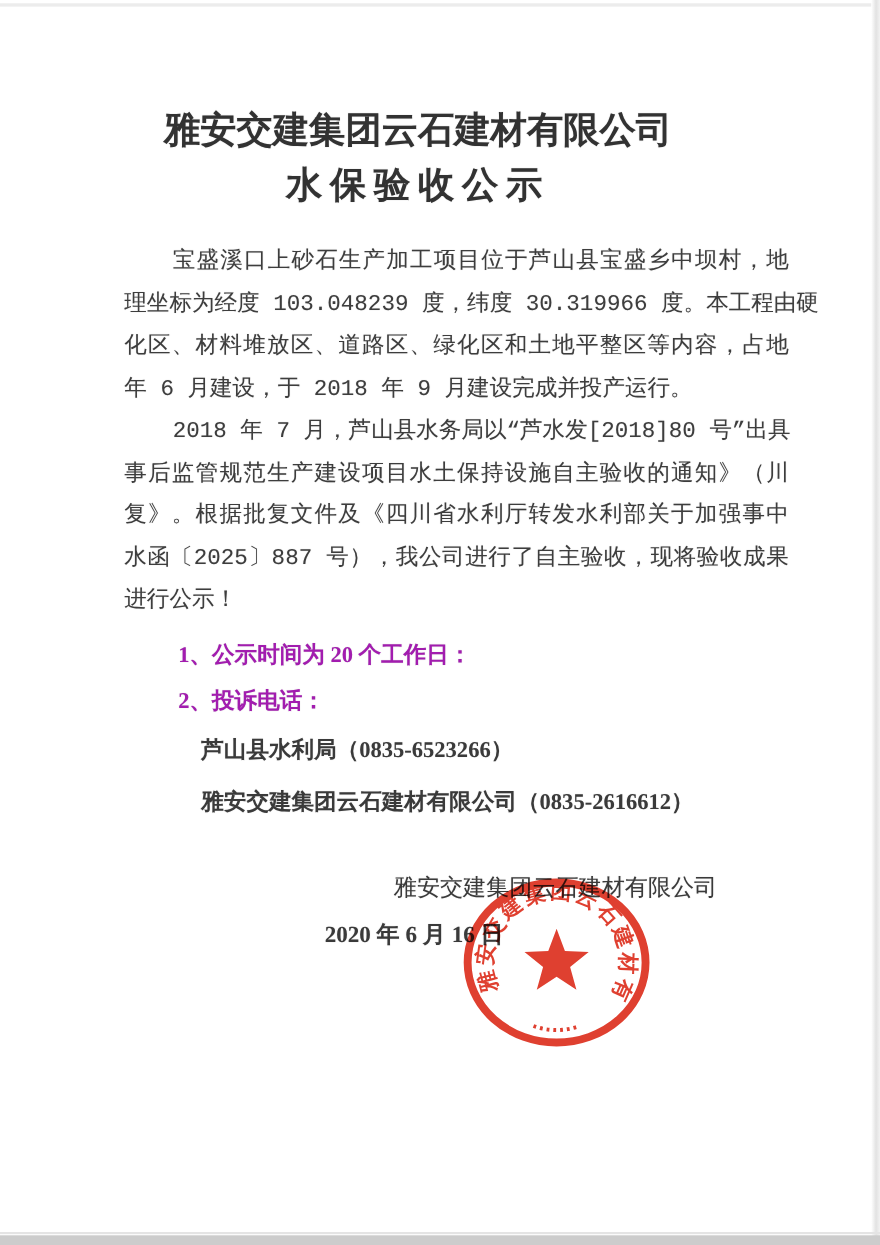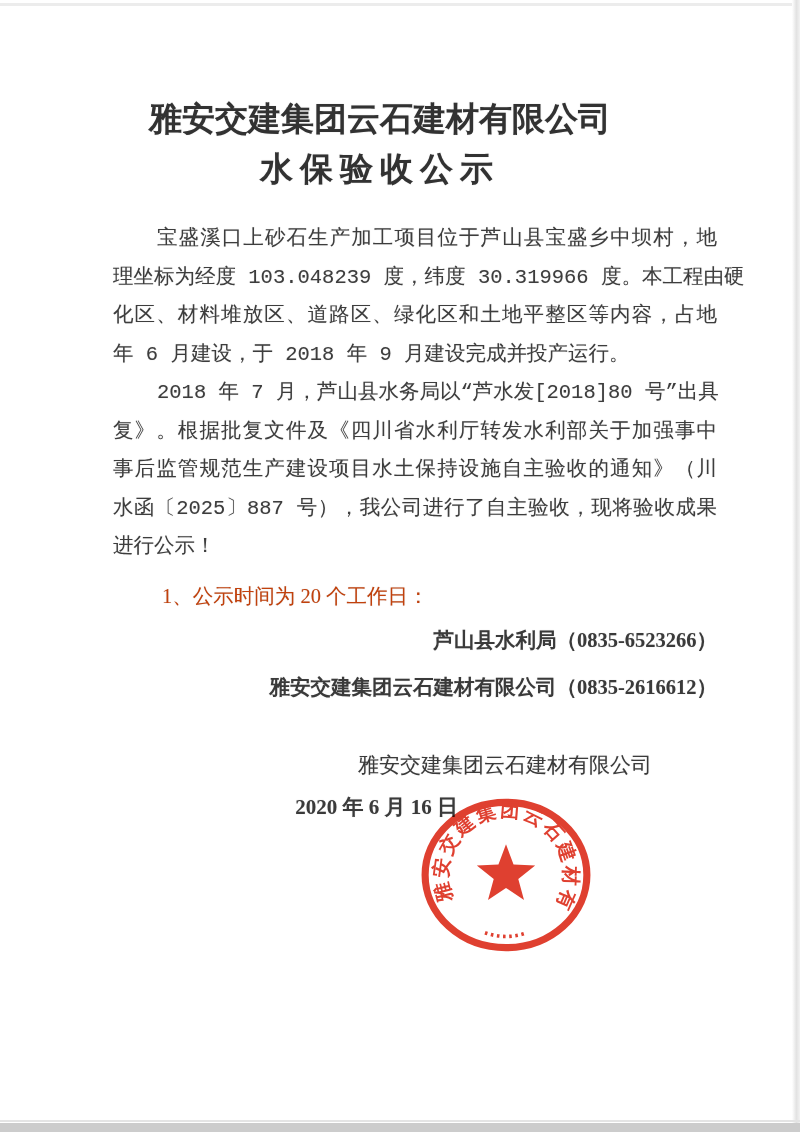--- a/index.html
+++ b/index.html
@@ -21,23 +21,23 @@
 
   .para { margin-top: 26px; }
   .para + .para { margin-top: 0; }
   .bline { font-size: 20.5px; line-height: 38.5px; white-space: nowrap;
     text-shadow: 0 0 1px rgba(70,70,70,0.28); font-family: Liberation Mono, monospace; }
   .bline.just { text-align: justify; text-align-last: justify; }
   .bline.indent { padding-left: 44px; }
 
   .list { margin-top: 8px; }
   .list-item { font-size: 20.5px; line-height: 42px; padding-left: 49px;
-    font-weight: 400; color: #c2410c; text-shadow: 0 0 1px rgba(70,70,70,0.25); }
+    font-weight: 700; color: #a21caf; text-shadow: 0 0 1px rgba(70,70,70,0.25); }
 
-  .contacts { margin-top: 0; text-align: right; }
+  .contacts { margin-top: 0; }
   .contact-line { font-size: 20.5px; line-height: 47px; padding-left: 70px;
     font-weight: 700; color: #3a3a3a; text-shadow: 0 0 1px rgba(70,70,70,0.25); }
 
   .sig-company { margin-top: 40px; line-height: 28px; font-size: 21px;
     text-align: right; padding-right: 65px; color: #3a3a3a;
     text-shadow: 0 0 1px rgba(70,70,70,0.3); }
   .sig-date { margin-top: 14px; line-height: 28px; font-size: 21px; font-weight: 700;
     text-align: center; padding-right: 77px; color: #3a3a3a;
     text-shadow: 0 0 1px rgba(70,70,70,0.3); }
 
@@ -62,28 +62,29 @@
 
   <div class="para">
     <div class="bline just indent">宝盛溪口上砂石生产加工项目位于芦山县宝盛乡中坝村，地</div>
     <div class="bline just">理坐标为经度 103.048239 度，纬度 30.319966 度。本工程由硬</div>
     <div class="bline just">化区、材料堆放区、道路区、绿化区和土地平整区等内容，占地</div>
     <div class="bline">年 6 月建设，于 2018 年 9 月建设完成并投产运行。</div>
   </div>
 
   <div class="para">
     <div class="bline just indent">2018 年 7 月，芦山县水务局以“芦水发[2018]80 号”出具</div>
+    <div class="bline just">事后监管规范生产建设项目水土保持设施自主验收的通知》（川</div>
     <div class="bline just">复》。根据批复文件及《四川省水利厅转发水利部关于加强事中</div>
-    <div class="bline just">事后监管规范生产建设项目水土保持设施自主验收的通知》（川</div>
     <div class="bline just">水函〔2025〕887 号），我公司进行了自主验收，现将验收成果</div>
     <div class="bline">进行公示！</div>
   </div>
 
   <div class="list">
     <div class="list-item">1、公示时间为 20 个工作日：</div>
+    <div class="list-item">2、投诉电话：</div>
   </div>
 
   <div class="contacts">
     <div class="contact-line">芦山县水利局（0835-6523266）</div>
     <div class="contact-line">雅安交建集团云石建材有限公司（0835-2616612）</div>
   </div>
 
   <div class="sig-company">雅安交建集团云石建材有限公司</div>
   <div class="sig-date">2020 年 6 月 16 日</div>
 

